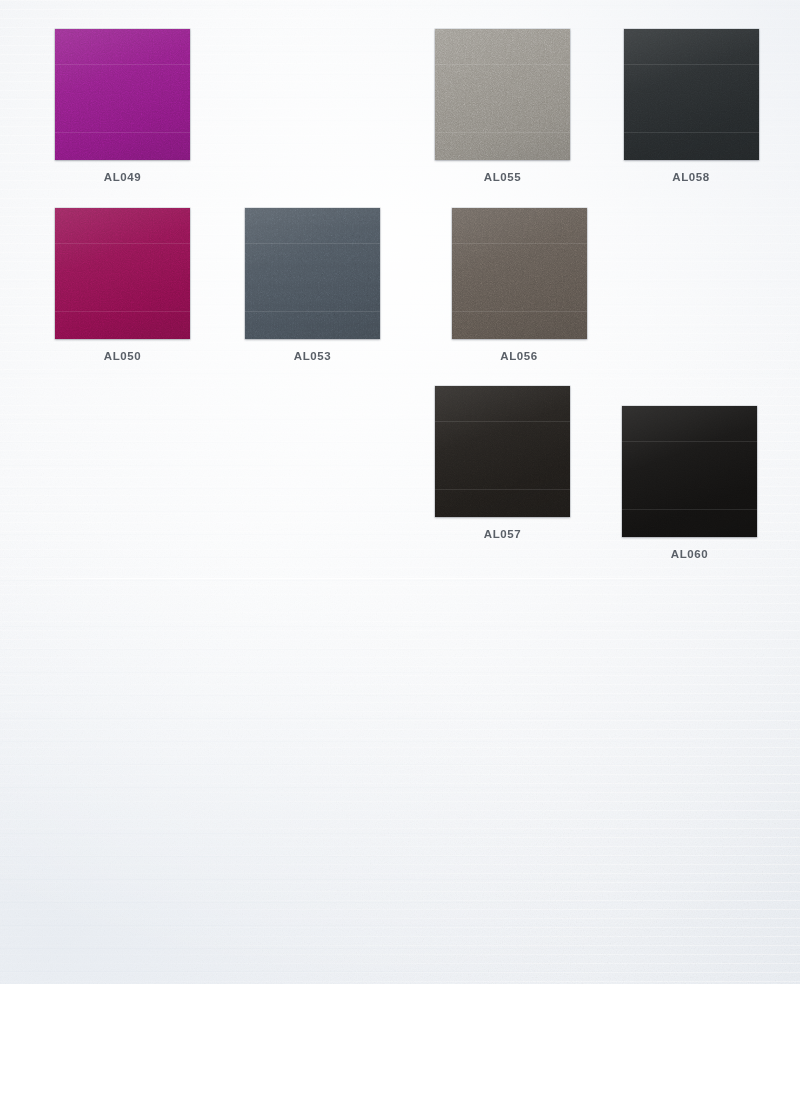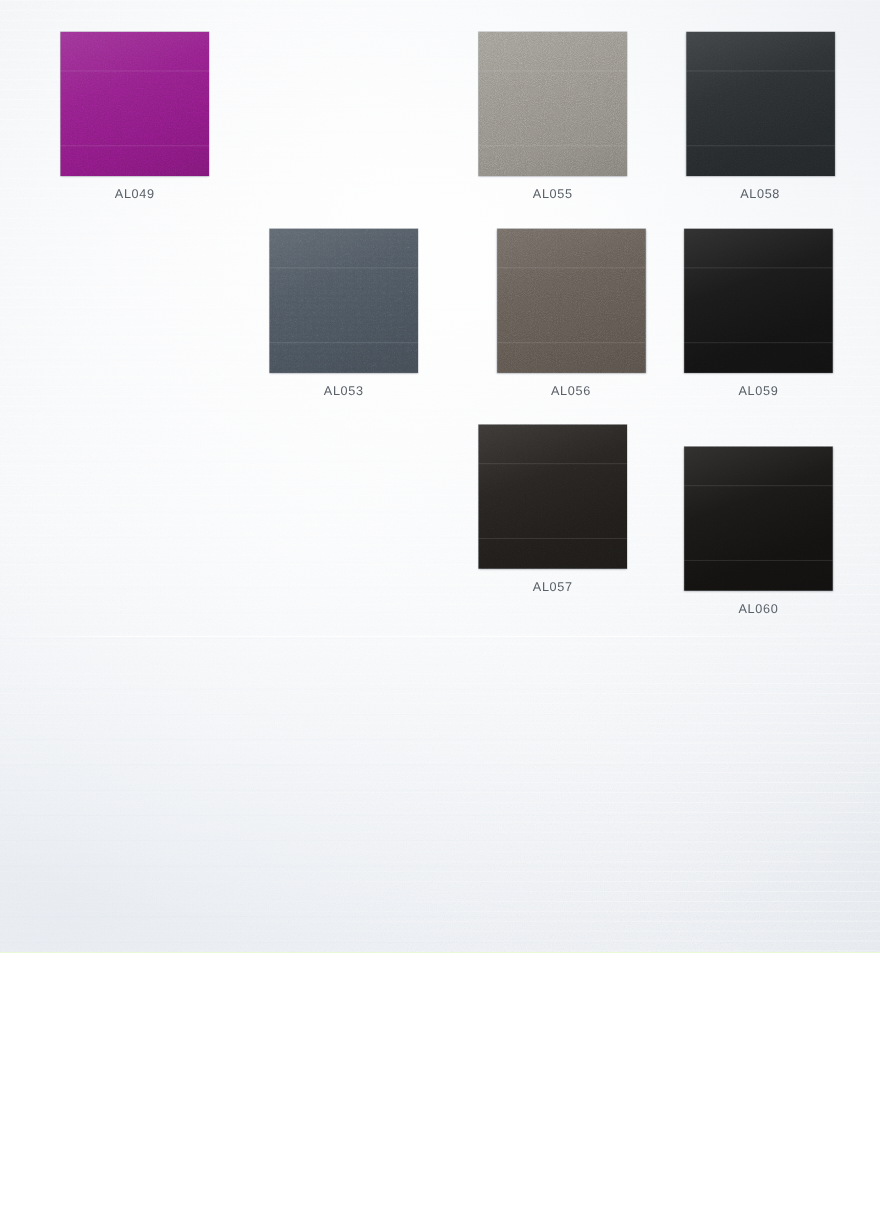--- a/index.html
+++ b/index.html
@@ -8,23 +8,24 @@
     padding: 0;
     background: #ffffff;
   }
   body {
     font-family: "Liberation Sans", sans-serif;
   }
 
   #page {
     position: relative;
     width: 800px;
-    height: 866px;
+    height: 984px;
     overflow: hidden;
-    background: #bef264;
+    background: #5eead4;
+    font-weight: bold;
   }
 
   
   .paper-base {
     position: absolute;
     inset: 0;
     background:
       linear-gradient(115deg,
          #eef1f5 0%,
          #f5f7fa 18%,
@@ -196,20 +197,33 @@
             <div class="tex"><svg width="100%" height="100%" preserveAspectRatio="none">
                 <rect width="100%" height="100%" filter="url(#texFelt)"></rect>
               </svg></div>
             <div class="shade"></div>
             <div class="band b1"></div>
             <div class="band b2"></div>
           </div>
         </div>
         <div class="label" style="color: rgb(90, 96, 104);">AL049</div>
       </div>
+      <div class="cell" style="left: 27.5px; top: 208px;">
+        <div class="swatch-wrap">
+          <div class="swatch" style="background: rgb(141, 15, 78);">
+            <div class="tex"><svg width="100%" height="100%" preserveAspectRatio="none">
+                <rect width="100%" height="100%" filter="url(#texFelt)"></rect>
+              </svg></div>
+            <div class="shade"></div>
+            <div class="band b1"></div>
+            <div class="band b2"></div>
+          </div>
+        </div>
+        <div class="label" style="color: rgb(90, 96, 104);">AL050</div>
+      </div>
       <div class="cell" style="left: 217.5px; top: 208px;">
         <div class="swatch-wrap">
           <div class="swatch" style="background: rgb(78, 88, 98);">
             <div class="tex"><svg width="100%" height="100%" preserveAspectRatio="none">
                 <rect width="100%" height="100%" filter="url(#texWoven)"></rect>
               </svg></div>
             <div class="shade"></div>
             <div class="band b1"></div>
             <div class="band b2"></div>
           </div>
@@ -261,41 +275,28 @@
             <div class="tex"><svg width="100%" height="100%" preserveAspectRatio="none">
                 <rect width="100%" height="100%" filter="url(#texFelt)"></rect>
               </svg></div>
             <div class="shade"></div>
             <div class="band b1"></div>
             <div class="band b2"></div>
           </div>
         </div>
         <div class="label" style="color: rgb(90, 96, 104);">AL058</div>
       </div>
-      <div class="cell" style="left: 594.5px; top: 208px;">
-        <div class="swatch-wrap">
-          <div class="swatch" style="background: rgb(20, 19, 19);">
+      <div class="cell" style="left: 594.5px; top: 386px; margin-top: 20px;">
+        <div class="swatch-wrap">
+          <div class="swatch" style="background: rgb(19, 18, 17);">
             <div class="tex"><svg width="100%" height="100%" preserveAspectRatio="none">
                 <rect width="100%" height="100%" filter="url(#texFelt)"></rect>
               </svg></div>
             <div class="shade"></div>
             <div class="band b1"></div>
             <div class="band b2"></div>
           </div>
         </div>
-        <div class="label" style="color: rgb(90, 96, 104);">AL059</div>
-      </div>
-      <div class="cell" style="left: 594.5px; top: 386px; margin-top: 20px;">
-        <div class="swatch-wrap">
-          <div class="swatch" style="background: rgb(19, 18, 17);">
-            <div class="tex"><svg width="100%" height="100%" preserveAspectRatio="none">
-                <rect width="100%" height="100%" filter="url(#texFelt)"></rect>
-              </svg></div>
-            <div class="shade"></div>
-            <div class="band b1"></div>
-            <div class="band b2"></div>
-          </div>
-        </div>
         <div class="label" style="color: rgb(90, 96, 104);">AL060</div>
       </div>
     </div>
 
 </div>
 
 </body></html>

